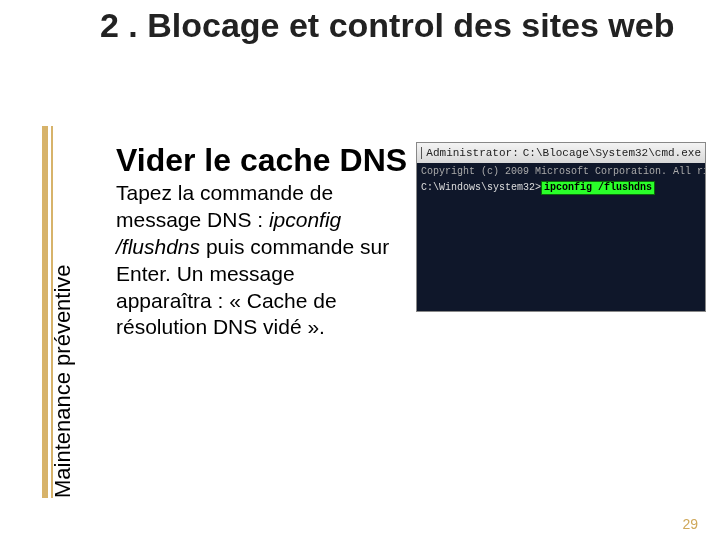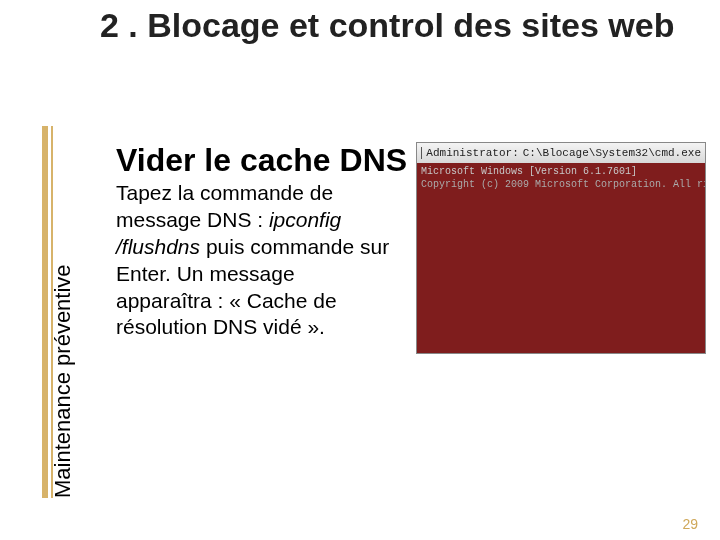--- a/index.html
+++ b/index.html
@@ -63,22 +63,22 @@
     left:116px; top:180px;
     width:280px;
     font-size:21px;
     line-height:1.28;
     color:#000;
   }
   .body .cmd { font-style:italic; }
   .terminal {
     position:absolute;
     right:14px; top:142px;
-    width:290px; height:212px;
-    background:#7f1d1d;
+    width:290px; height:170px;
+    background:#0f172a;
     border:1px solid #888;
     font-family: "Courier New", monospace;
   }
   .term-titlebar {
     height:20px;
     background: linear-gradient(#f4f4f4,#d8d8d8);
     font-size:11px;
     display:flex;
     align-items:center;
     padding:0 4px;
@@ -137,20 +137,22 @@
     <span>Tapez la commande de message DNS : </span><span class="cmd">ipconfig /flushdns</span><span> puis commande sur Enter. Un message apparaîtra : « Cache de résolution DNS vidé ».</span>
   </div>
 
   <div class="terminal">
     <div class="term-titlebar">
       <span class="icon"></span>
       <span>Administrator:</span>
       <span>C:\Blocage\System32\cmd.exe</span>
     </div>
     <div class="term-body">
-      <div>Microsoft Windows [Version 6.1.7601]</div>
       <div class="copy">Copyright (c) 2009 Microsoft Corporation.  All right</div>
+      <div class="term-prompt">
+        <span class="path">C:\Windows\system32&gt;</span><span class="term-cmd">ipconfig /flushdns</span>
+      </div>
     </div>
   </div>
 
   <div class="pagenum">29</div>
 
 </div>
 
 </body></html>

